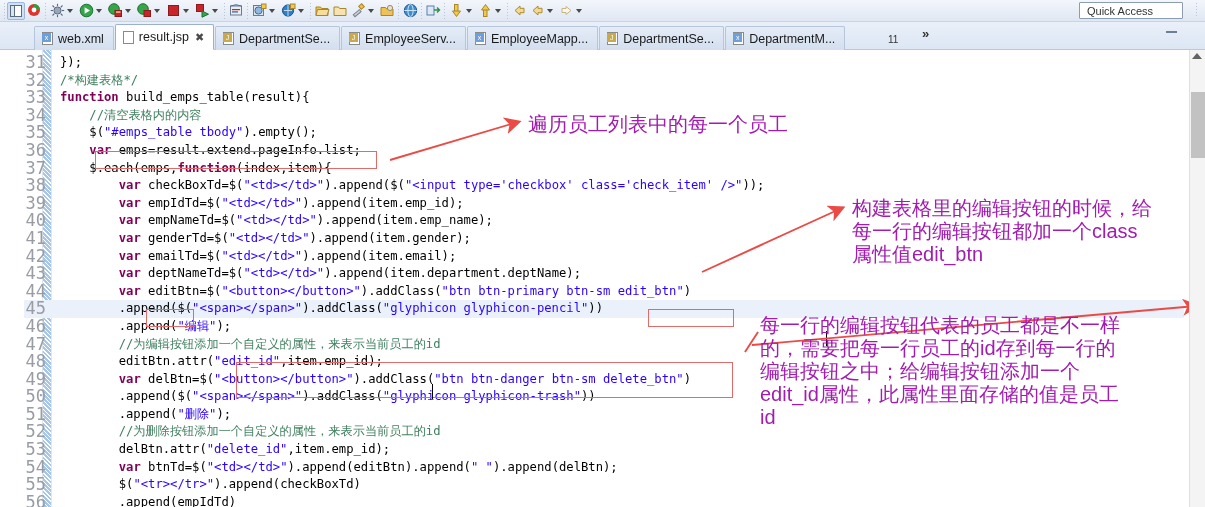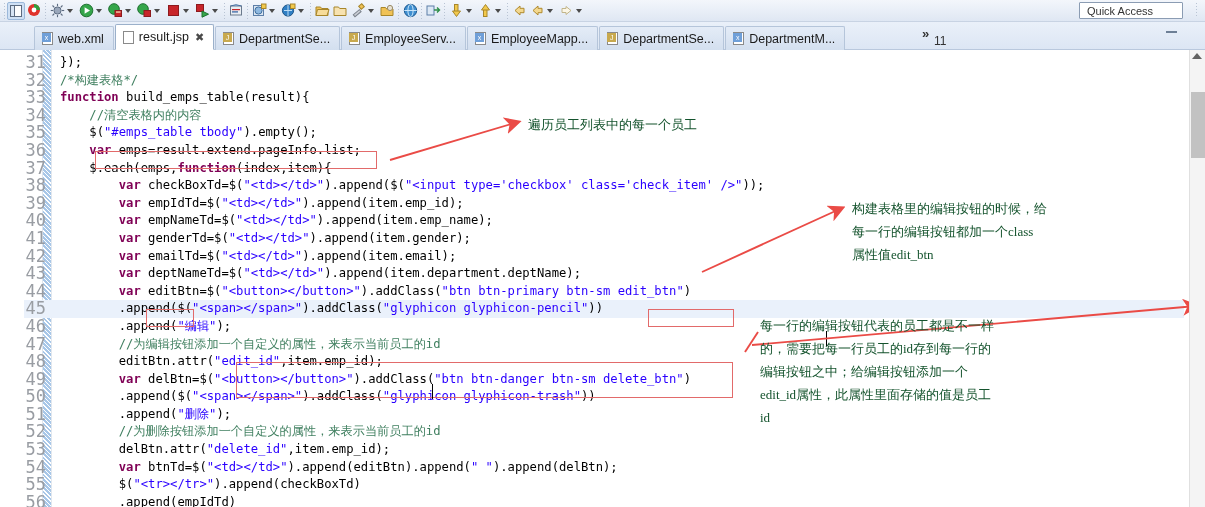--- a/index.html
+++ b/index.html
@@ -65,21 +65,21 @@
     background:#ffffff; height:26px;
     border:1px solid #9bb0ca; border-bottom:1px solid #fff;
     box-shadow: inset 0 2px 0 #fff;
   }
   .tab .tabclose { font-size:11px; color:#4a4a4a; margin-left:2px; }
   .ficon { width:12px;height:13px; position:relative; flex:none; }
   .ficon .page { position:absolute; left:0;top:0;width:11px;height:13px;background:#fff;border:1px solid #8a8a8a; }
   .ficon .badge { position:absolute; left:0; top:1px; width:9px;height:9px;
                   font-size:7px; line-height:9px; text-align:center; color:#fff; font-family:"Liberation Sans",sans-serif;}
   .chev-more { position:absolute; left:922px; top:4px; font-size:13px; color:#333; font-weight:bold; }
-  .chev-count { position:absolute; left:934px; top:12px; font-size:12px; color:#333; }
+  .chev-count { position:absolute; left:888px; top:12px; font-size:10px; color:#333; }
   .tab-minbtn {
     position:absolute; right:28px; top:8px; width:11px;height:3px;
     border-bottom:2px solid #6d7f96;
   }
 
   
   .editor { position:absolute; left:0; top:50px; width:1205px; height:457px; background:#fff; }
   .annot-strip {
     position:absolute; left:42px; top:0; width:9px; height:457px;
     background:#a8c7e8;
@@ -109,22 +109,22 @@
   .plain{ color:#000; }
 
   
   .rbox { position:absolute; border:1px solid #e26a6a; pointer-events:none; }
 
   
   .caret-bar { position:absolute; width:1px; background:#000; }
 
   
   .note {
-    position:absolute; color:#14532d; font-size:13px; line-height:23px;
-    font-family:Liberation Serif, serif; white-space:pre-wrap;
+    position:absolute; color:#a21caf; font-size:20px; line-height:23px;
+    font-family:Liberation Sans, sans-serif; white-space:pre-wrap;
   }
   svg.arrows { position:absolute; left:0; top:0; width:1205px; height:507px; pointer-events:none; }
 
   
   .vscroll { position:absolute; right:0; top:50px; width:16px; height:457px;
              background:#f4f4f4; border-left:1px solid #e0e0e0; }
   .vscroll .up { position:absolute; left:2px; top:3px; width:0;height:0;
     border-left:5px solid transparent;border-right:5px solid transparent;border-bottom:6px solid #636363; }
   .vscroll .thumb { position:absolute; left:1px; top:42px; width:14px; height:66px; background:#c2c2c2; }
 </style>

